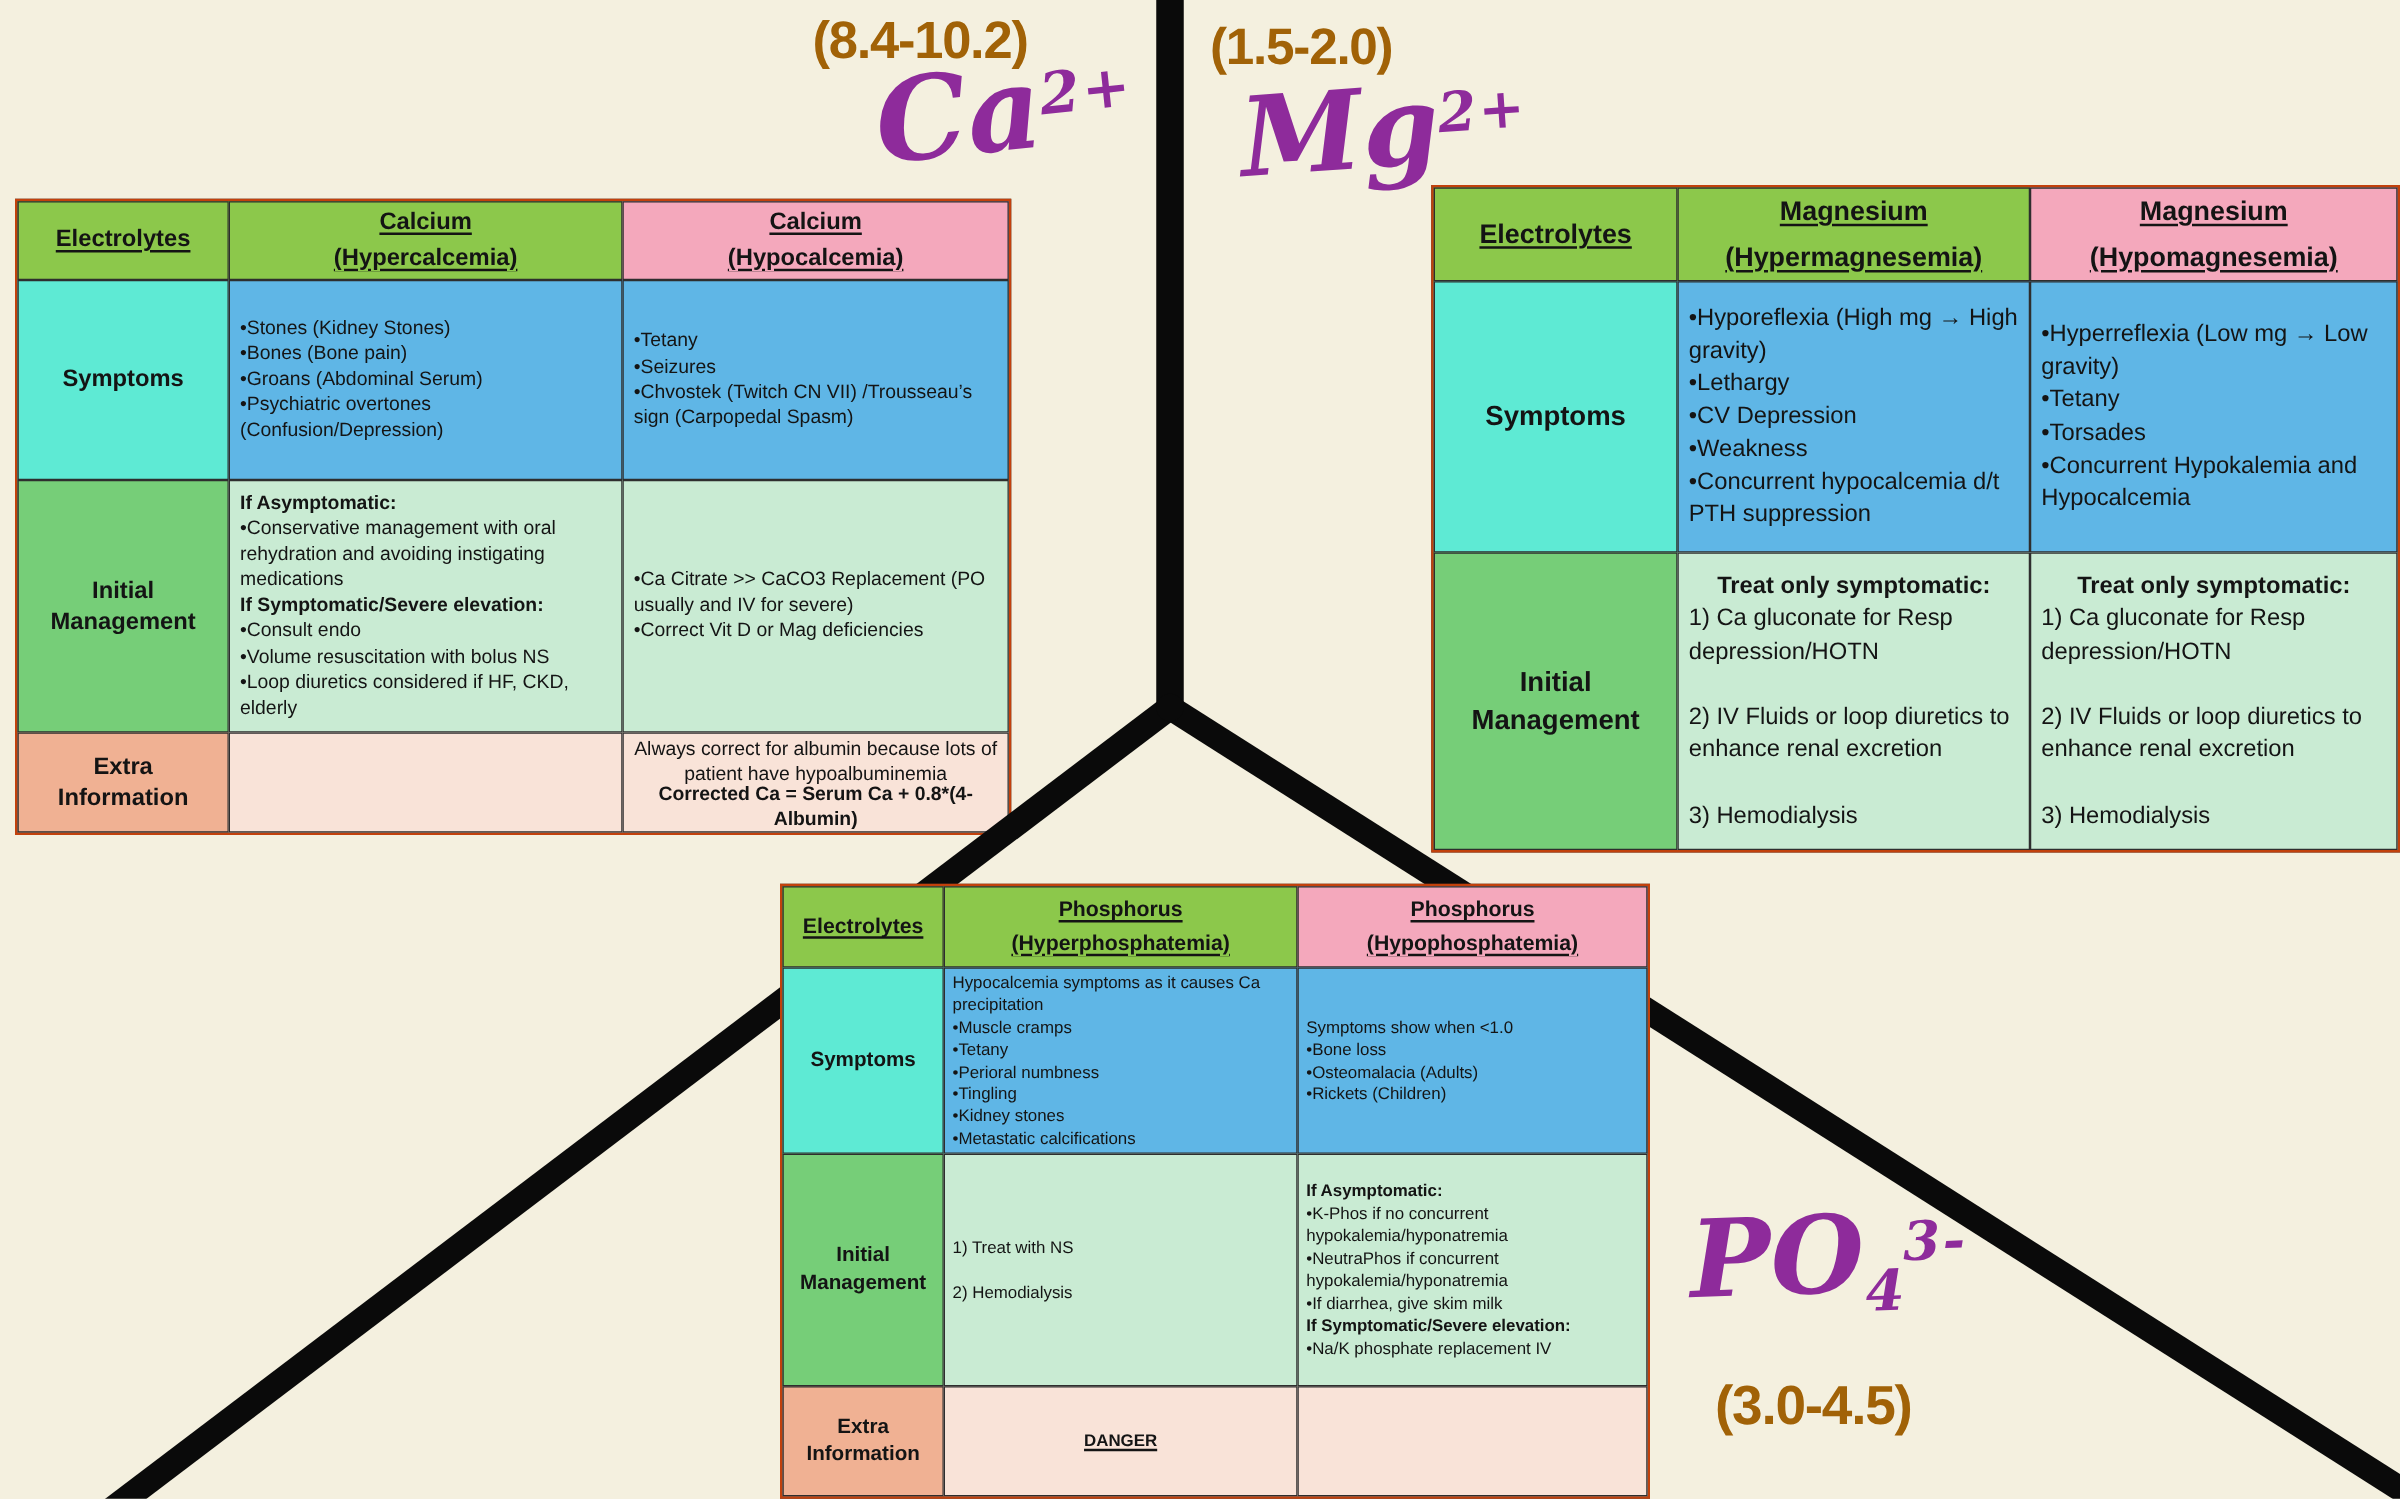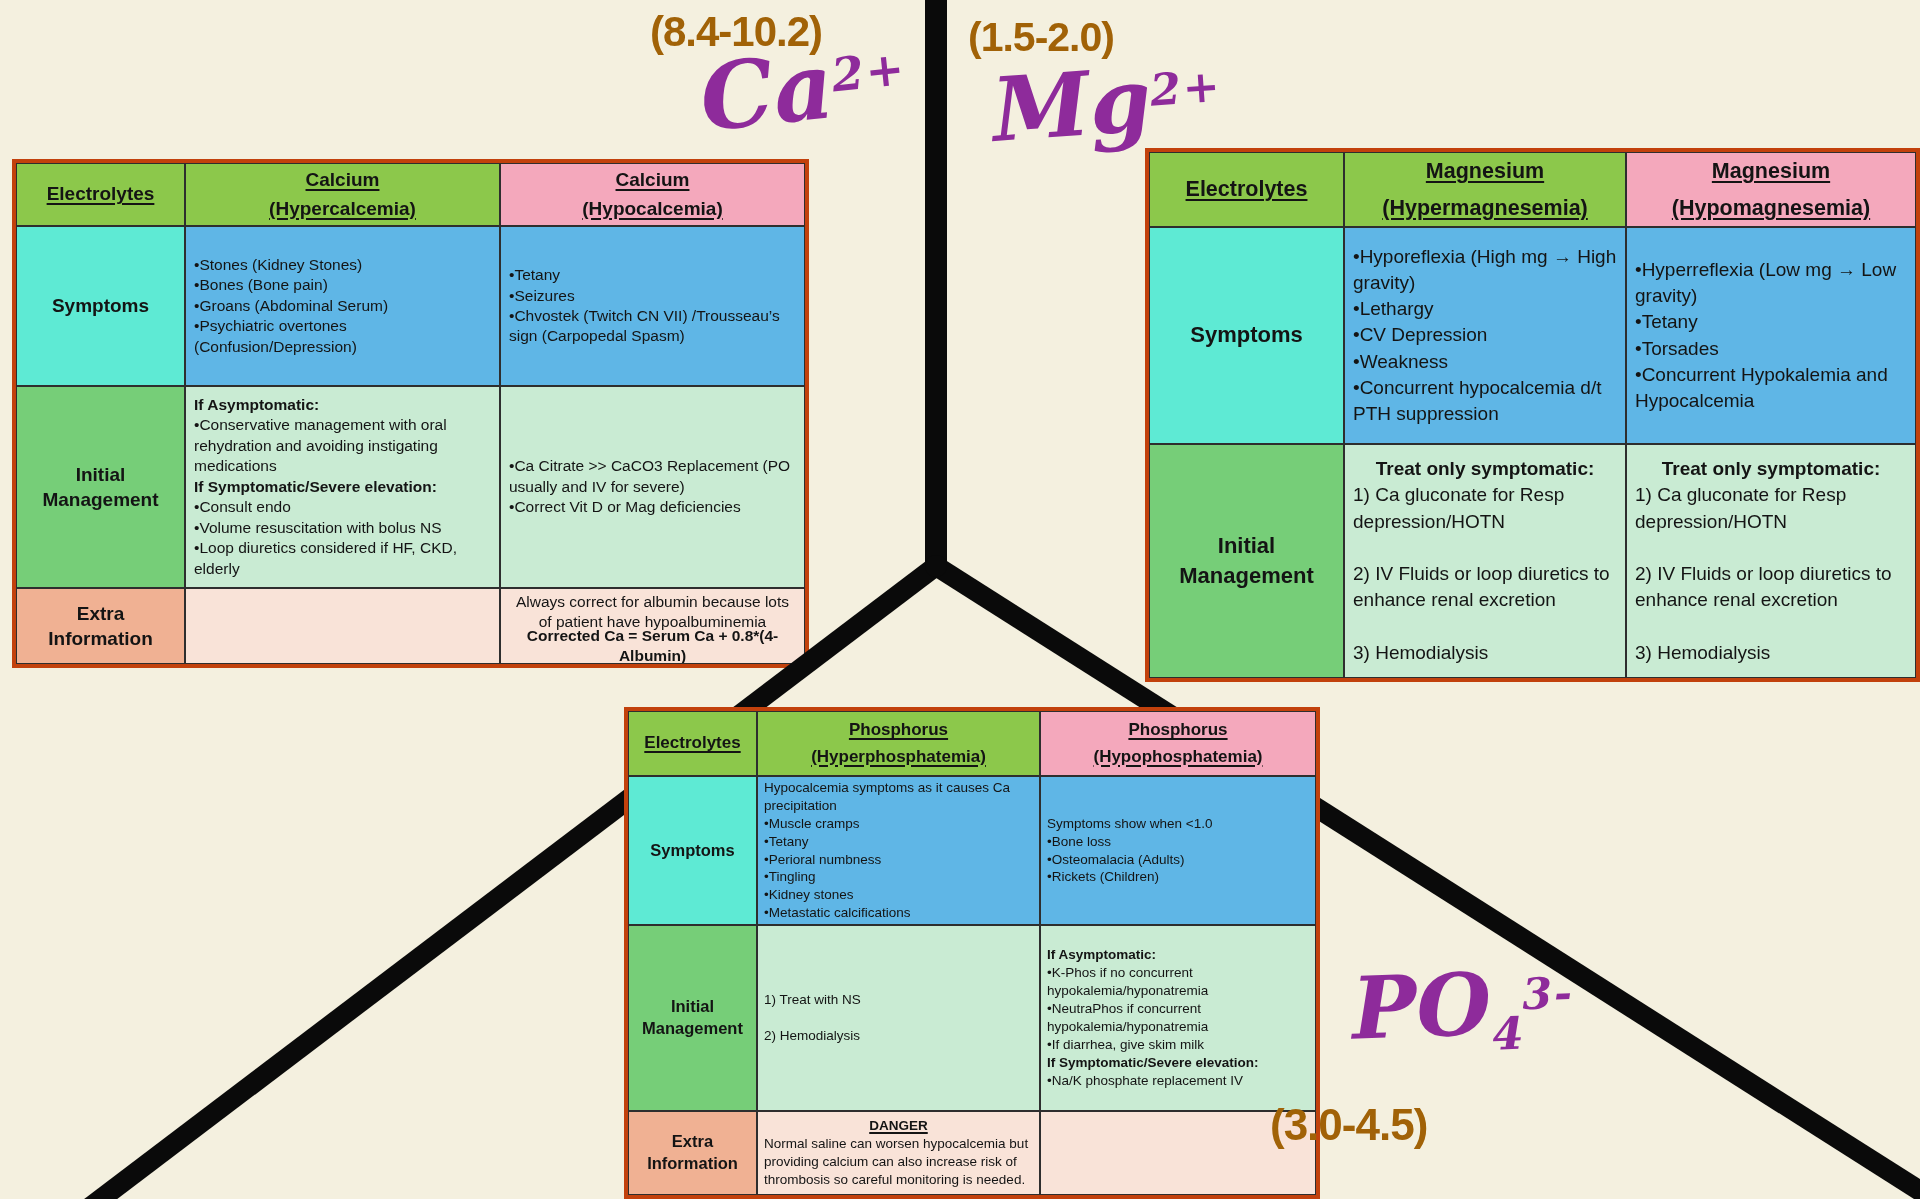--- a/index.html
+++ b/index.html
@@ -8,21 +8,21 @@
     position:relative;overflow:hidden;
     background:#F4F0DF;
     font-family:"Liberation Sans",sans-serif;
     color:#141414;
   }
   
   .connectors{position:absolute;left:0;top:0;z-index:2;}
   
   .etable{
     position:absolute;display:grid;box-sizing:border-box;
-    border:4px solid #c2410c;background:#2E2E2E;
+    border:2px solid #c2410c;background:#2E2E2E;
     z-index:1;
   }
   .etable .cell{
     border:1px solid #2E2E2E;box-sizing:border-box;
     display:flex;flex-direction:column;justify-content:center;
     overflow:hidden;padding:3px 8px;
   }
   #p-table{z-index:3;}
   
   .hdr{background:#8CC84B;align-items:center;text-align:center;font-weight:bold;}
@@ -61,21 +61,21 @@
   #p-table .hdr{font-size:17px;line-height:1.55;}
   #p-table .rowlab{font-size:16.5px;}
   #p-table .cell{padding:2px 6px;}
   
   .range{
     position:absolute;z-index:4;font-weight:bold;color:#a16207;
     letter-spacing:-1px;
   }
   #range-ca{left:650px;top:8px;width:295px;font-size:42px;}
   #range-mg{left:968px;top:14px;width:215px;font-size:41px;}
-  #range-po{left:1270px;top:1100px;width:235px;font-size:44px;}
+  #range-po{left:1372px;top:1100px;width:235px;font-size:44px;}
   .ion{
     position:absolute;z-index:4;color:#8E2B9B;
     font-family:"DejaVu Serif",serif;font-style:italic;font-weight:bold;
     line-height:1;
   }
   #ion-ca{left:700px;top:42px;font-size:92px;transform:rotate(-6deg);}
   #ion-mg{left:992px;top:58px;font-size:88px;transform:rotate(-4deg);}
   #ion-po{left:1352px;top:962px;font-size:86px;transform:rotate(-2deg);}
   .ion sup{font-size:0.5em;vertical-align:0.55em;letter-spacing:2px;}
   .ion sub{font-size:0.52em;vertical-align:-0.35em;}
@@ -226,21 +226,20 @@
       <div class="ln">•K-Phos if no concurrent hypokalemia/hyponatremia</div>
       <div class="ln">•NeutraPhos if concurrent hypokalemia/hyponatremia</div>
       <div class="ln">•If diarrhea, give skim milk</div>
       <div class="ln b">If Symptomatic/Severe elevation:</div>
       <div class="ln">•Na/K phosphate replacement IV</div>
     </div>
 
   <div class="cell rowlab lab-salmon">Extra Information</div>
   <div class="cell c-peach">
       <div class="ln b u c">DANGER</div>
-      <div class="ln">Normal saline can worsen hypocalcemia but providing calcium can also increase risk of thrombosis so careful monitoring is needed.</div>
     </div>
   <div class="cell c-peach"></div>
 </div>
 
 <div class="range" id="range-ca">(8.4-10.2)</div>
 <div class="ion" id="ion-ca"><span>Ca</span><sup>2+</sup></div>
 
 <div class="range" id="range-mg">(1.5-2.0)</div>
 <div class="ion" id="ion-mg"><span>Mg</span><sup>2+</sup></div>
 

